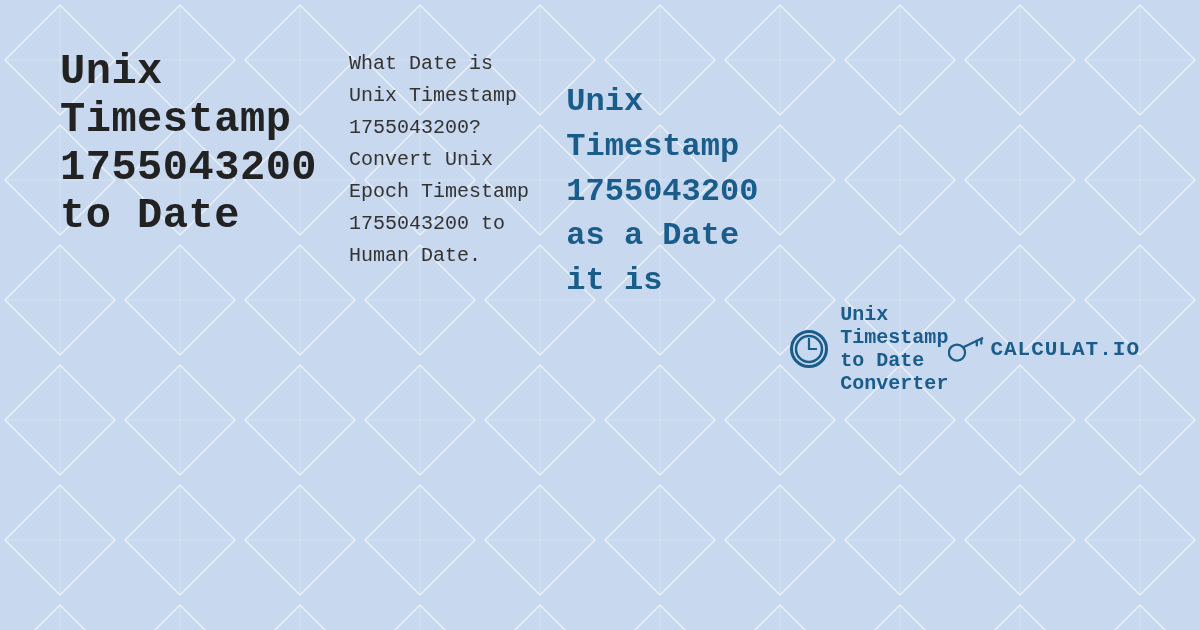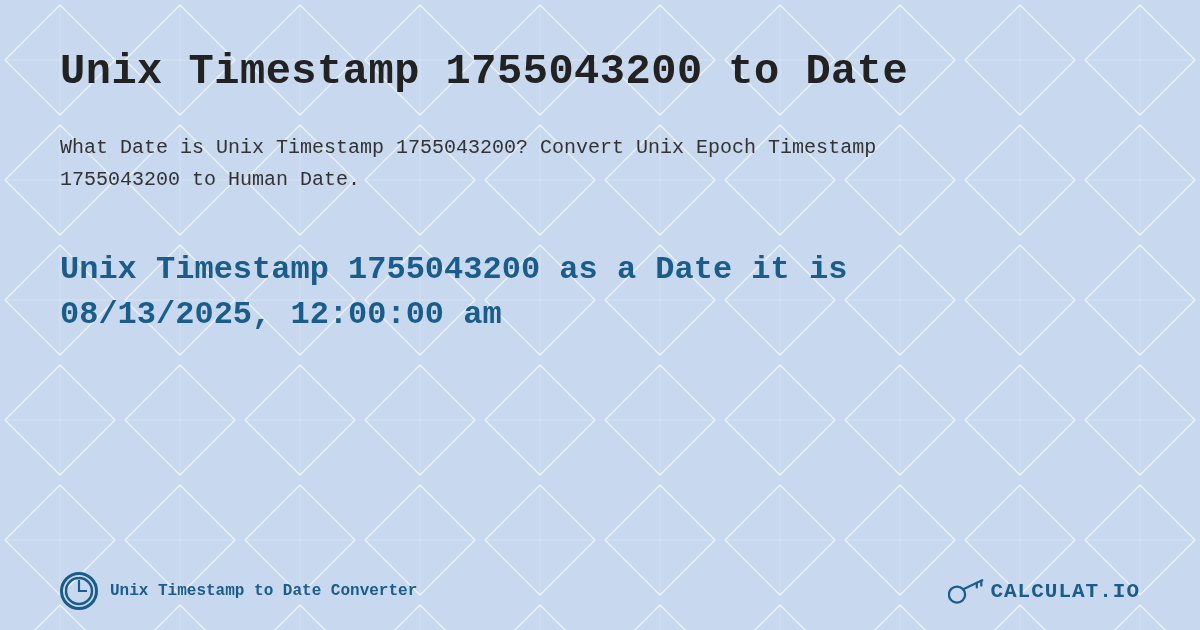--- a/index.html
+++ b/index.html
@@ -28,22 +28,23 @@
     .bg-pattern svg {
       width: 100%;
       height: 100%;
     }
 
     .content {
       position: relative;
       z-index: 1;
       padding: 48px 60px 20px 60px;
       display: flex;
-      flex-direction: column;
+      flex-direction: row;
       height: 100%;
+      gap: 32px;
     }
 
     .main-title {
       font-size: 42px;
       font-weight: 900;
       color: #222;
       letter-spacing: 0.5px;
       margin-bottom: 36px;
       font-family: 'Courier New', Courier, monospace;
     }
@@ -112,21 +113,21 @@
       position: absolute;
       width: 8px;
       height: 2px;
       background: #1a5c8a;
       left: 50%;
       top: 50%;
       transform: translateY(-50%);
     }
 
     .footer-label {
-      font-size: 16px;
+      font-size: 20px;
       font-weight: 700;
       color: #1a5c8a;
       font-family: 'Courier New', Courier, monospace;
     }
 
     .logo {
       display: flex;
       align-items: center;
       gap: 6px;
     }
@@ -168,21 +169,20 @@
 
 <div class="content">
   <h1 class="main-title">Unix Timestamp 1755043200 to Date</h1>
 
   <p class="description">What Date is Unix Timestamp 1755043200? Convert Unix Epoch Timestamp 1755043200 to Human Date.</p>
 
   <div class="result-section">
     <div class="result-text">
       <span>Unix Timestamp 1755043200 as a Date it is</span>
       <br>
-      <span>08/13/2025, 12:00:00 am</span>
     </div>
   </div>
 
   <div class="footer">
     <div class="footer-left">
       <div class="clock-icon">
         <svg width="32" height="32" viewBox="0 0 32 32" fill="none" xmlns="http://www.w3.org/2000/svg">
           <circle cx="16" cy="16" r="13" stroke="#1a5c8a" stroke-width="2.5" fill="none"></circle>
           <line x1="16" y1="7" x2="16" y2="16" stroke="#1a5c8a" stroke-width="2.2" stroke-linecap="round"></line>
           <line x1="16" y1="16" x2="22" y2="16" stroke="#1a5c8a" stroke-width="2.2" stroke-linecap="round"></line>

